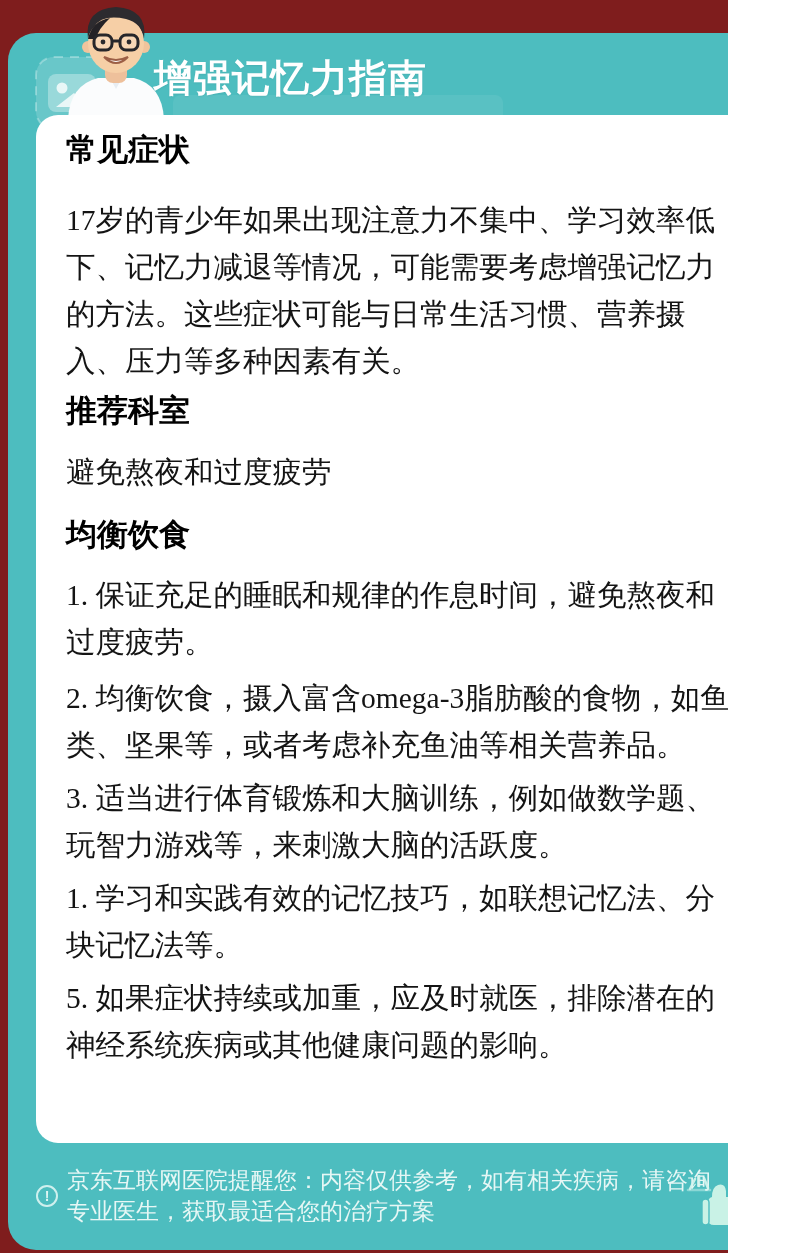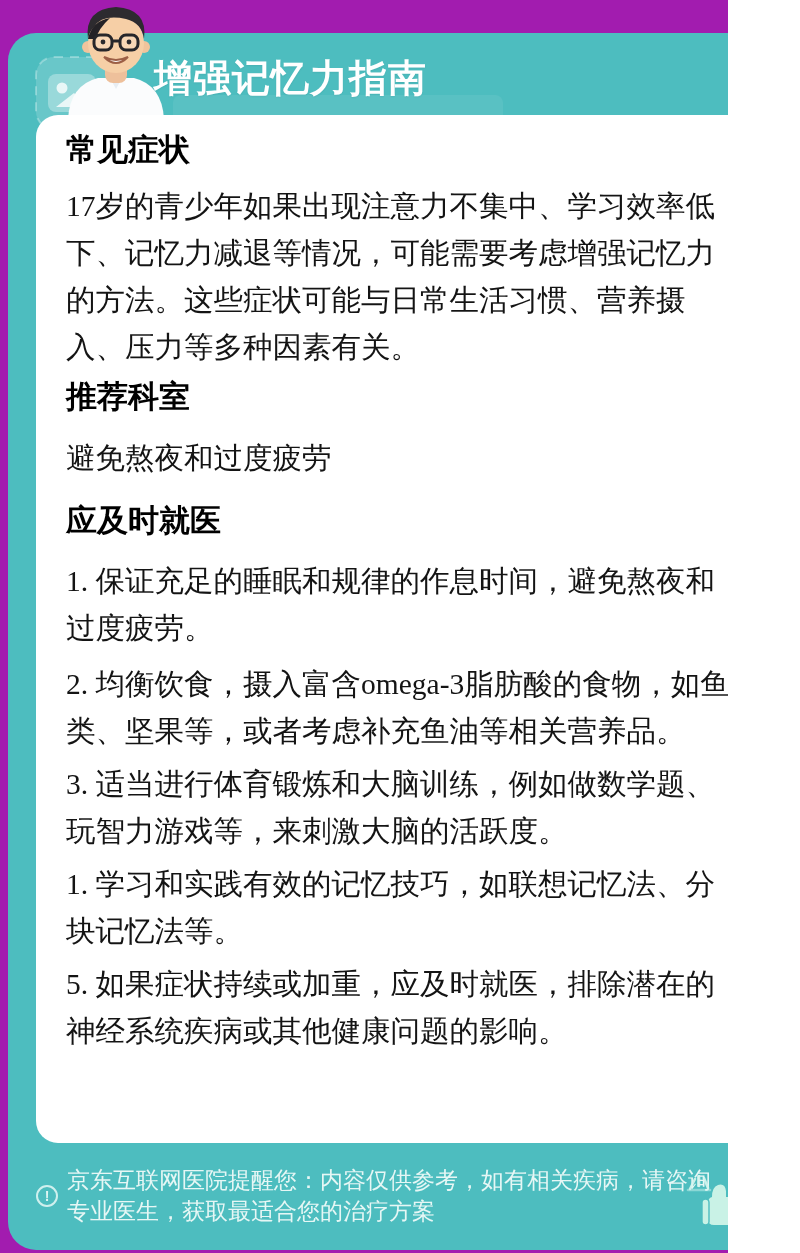--- a/index.html
+++ b/index.html
@@ -1,18 +1,18 @@
 <!DOCTYPE html>
 <html><head>
 <meta charset="utf-8">
 <style>
   * { margin:0; padding:0; box-sizing:border-box; }
   html,body { background:#ffffff; }
   .page {
-    position:relative; width:728px; height:1253px; background:#a21caf;
+    position:relative; width:728px; height:1253px; background:#7f1d1d;
     overflow:hidden; font-family:"Liberation Sans", sans-serif;
   }
   .teal-panel {
     position:absolute; left:8px; top:33px; width:784px; height:1217px;
     background:#4dbdbf; border-radius:28px;
   }
   
   .title-glow {
     position:absolute; left:165px; top:62px; width:330px; height:50px;
     background:rgba(255,255,255,0.07); border-radius:8px;
@@ -34,21 +34,21 @@
     font-size:31px; line-height:42px; font-weight:700; color:#000000;
     font-family:"Liberation Sans", sans-serif;
   }
   .body-text, .tip-item {
     font-size:29.5px; line-height:47px; color:#141414;
     font-family:"Liberation Serif", serif; 
     word-break:break-all;
   }
   .mt0{margin-top:0;} .mt5{margin-top:5px;} .mt6{margin-top:6px;}
   .mt9{margin-top:9px;} .mt16{margin-top:16px;} .mt17{margin-top:17px;}
-  .mt18{margin-top:18px;} .mt25{margin-top:12px;}
+  .mt18{margin-top:18px;} .mt25{margin-top:26px;}
   
   .footer {
     position:absolute; left:28px; top:1132px; width:736px;
     display:flex; align-items:center;
   }
   .info-icon {
     flex:0 0 auto; width:22px; height:22px; border-radius:50%;
     border:2px solid rgba(240,252,250,0.8); color:rgba(240,252,250,0.9);
     font-size:14px; font-weight:700; text-align:center; line-height:19px;
     margin-right:9px;
@@ -108,21 +108,21 @@
 
     <div class="header-title">增强记忆力指南</div>
 
     <div class="card">
       <div class="sec-heading mt0">常见症状</div>
       <div class="body-text mt25">17岁的青少年如果出现注意力不集中、学习效率低下、记忆力减退等情况，可能需要考虑增强记忆力的方法。这些症状可能与日常生活习惯、营养摄入、压力等多种因素有关。</div>
 
       <div class="sec-heading mt5">推荐科室</div>
       <div class="body-text mt17">避免熬夜和过度疲劳</div>
 
-      <div class="sec-heading mt18">应及时就医</div>
+      <div class="sec-heading mt18">均衡饮食</div>
       <div class="tip-item mt16">1. 保证充足的睡眠和规律的作息时间，避免熬夜和过度疲劳。</div>
       <div class="tip-item mt9">2. 均衡饮食，摄入富含omega-3脂肪酸的食物，如鱼类、坚果等，或者考虑补充鱼油等相关营养品。</div>
       <div class="tip-item mt6">3. 适当进行体育锻炼和大脑训练，例如做数学题、玩智力游戏等，来刺激大脑的活跃度。</div>
       <div class="tip-item mt6">1. 学习和实践有效的记忆技巧，如联想记忆法、分块记忆法等。</div>
       <div class="tip-item mt6">5. 如果症状持续或加重，应及时就医，排除潜在的神经系统疾病或其他健康问题的影响。</div>
     </div>
 
     <div class="footer">
       <div class="info-icon">!</div>
       <div class="disclaimer">京东互联网医院提醒您：内容仅供参考，如有相关疾病，请咨询专业医生，获取最适合您的治疗方案</div>

